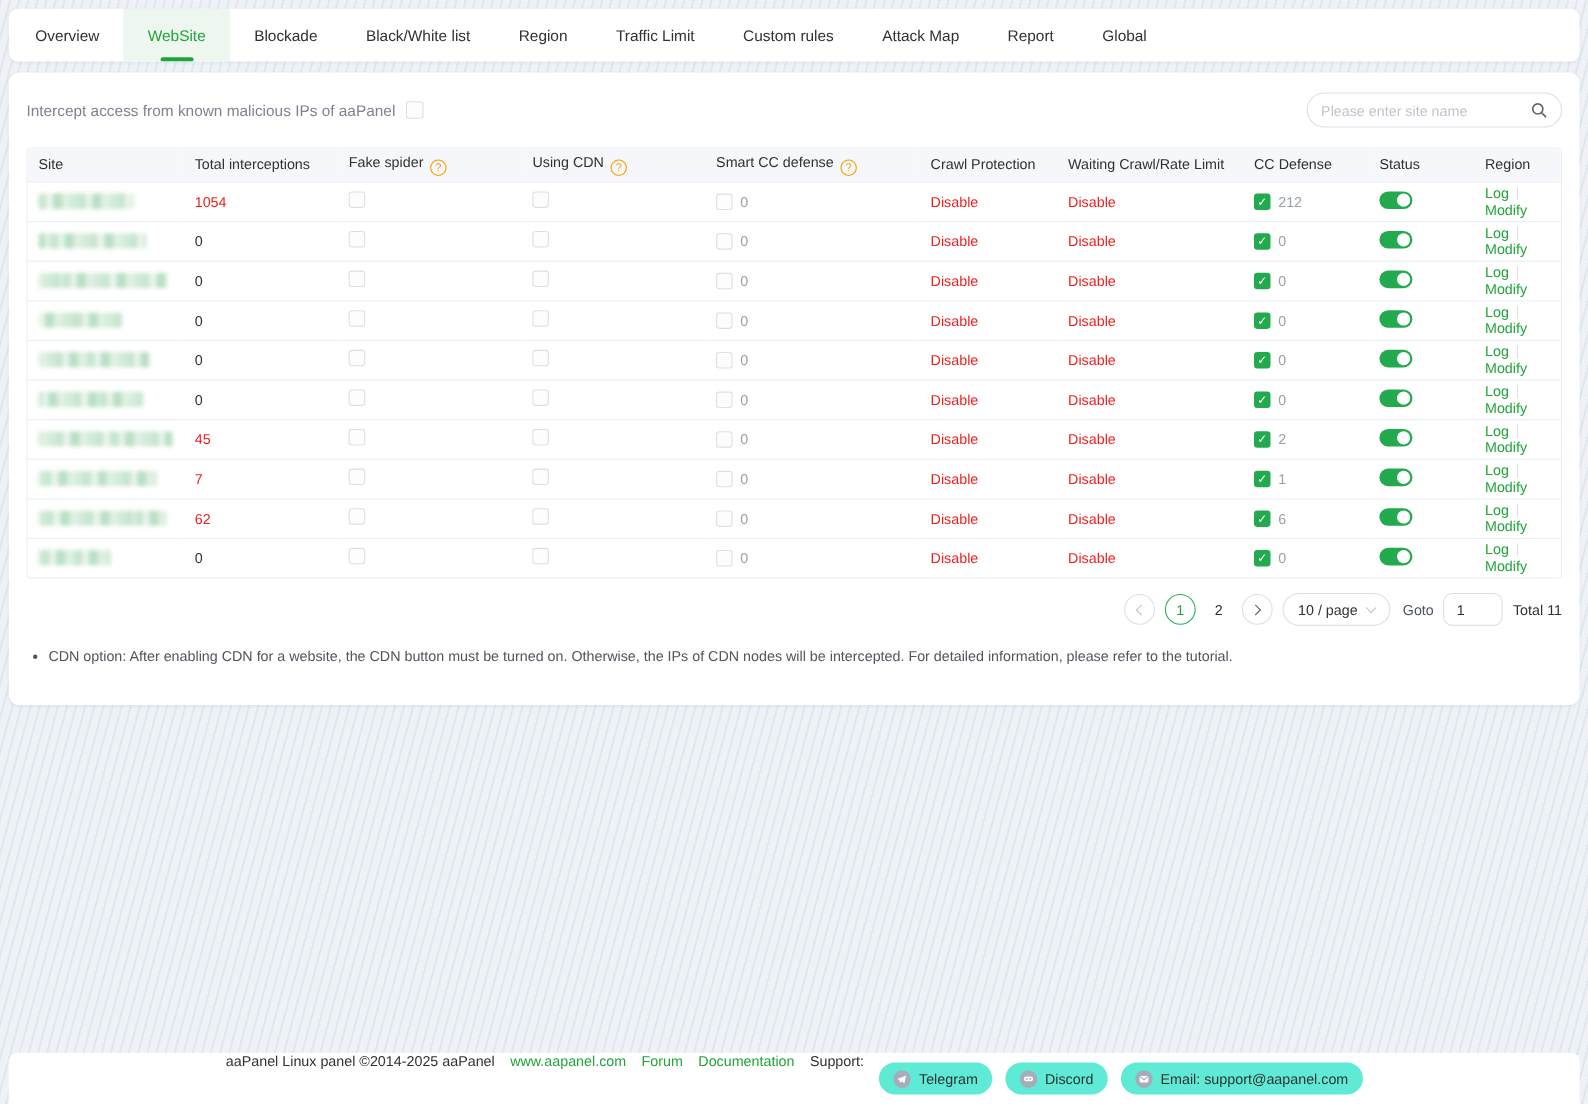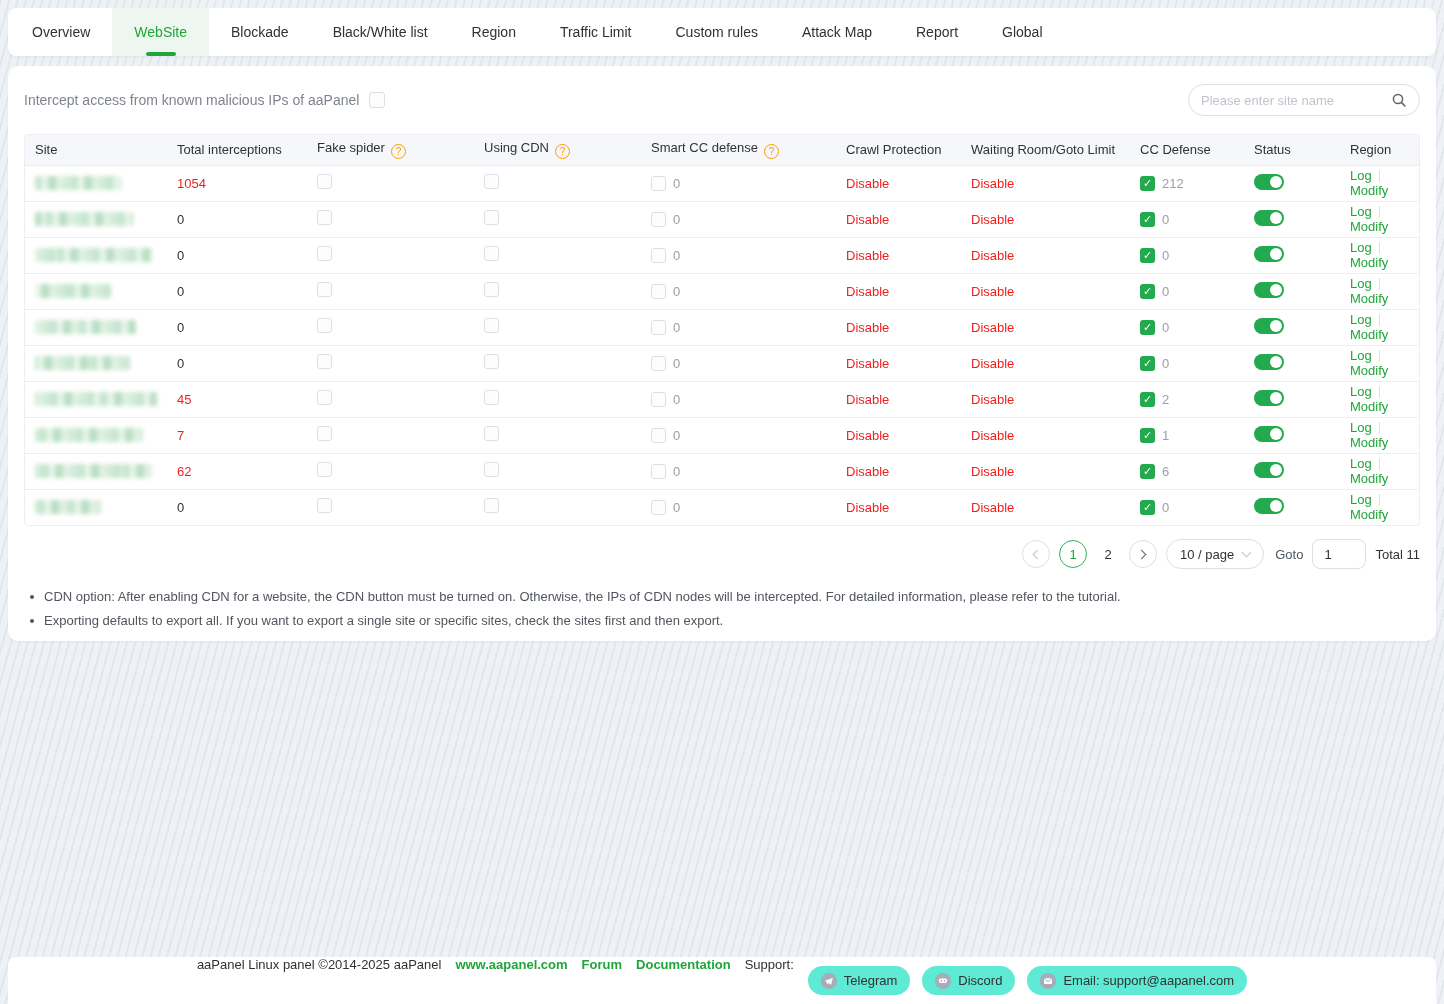--- a/index.html
+++ b/index.html
@@ -67,21 +67,21 @@
   .goto-label { color:#4d5560; margin-left:2px; }
   .goto-input { width:54px; height:30px; border:1px solid #dcdfe6; border-radius:8px; padding:0 11px; font-size:13px; color:#303133; outline:none; font-family:inherit; }
   .ptotal { margin-left:0; color:#303133; }
 
   .notes { margin:16px 16px 0 22px; list-style:none; }
   .notes li { position:relative; padding-left:14px; font-size:13px; color:#50555e; line-height:24px; }
   .notes li::before { content:""; position:absolute; left:0; top:10px; width:4px; height:4px; border-radius:50%; background:#50555e; }
 
   .footer { position:absolute; left:8px; top:957px; width:1428px; height:47px; background:#fff; border-radius:8px 8px 0 0;
             display:flex; justify-content:center; gap:14px; font-size:13px; color:#303133; }
-  .glink { color:#20a53a; cursor:pointer;font-weight:bold; }
+  .glink { color:#20a53a; cursor:pointer; }
   .support-group { display:flex; align-items:center; gap:12px; }
   .pill { display:flex; align-items:center; gap:7px; background:#5eead4; border-radius:15px; height:29px; padding:0 13px; cursor:pointer; color:#303133; }
   .picon { width:16px; height:16px; flex:none; display:block; }
 </style>
 </head>
 <body>
 
 <div class="tabbar">
     <div class="tab">
       <span>Overview</span>
@@ -146,21 +146,21 @@
           <col class="c10">
       </colgroup>
       <thead>
           <tr>
             <th><span>Site</span></th>
             <th><span>Total interceptions</span></th>
             <th><span>Fake spider</span><span class="help">?</span></th>
             <th><span>Using CDN</span><span class="help">?</span></th>
             <th><span>Smart CC defense</span><span class="help">?</span></th>
             <th><span>Crawl Protection</span></th>
-            <th><span>Waiting Room/Goto Limit</span></th>
+            <th><span>Waiting Crawl/Rate Limit</span></th>
             <th><span>CC Defense</span></th>
             <th><span>Status</span></th>
             <th><span>Region</span></th>
           </tr>
         </thead>
       <tbody>
           <tr>
             <td>
               <div class="blur" style="width: 86px; background-position: 0px 0px;"></div>
             </td>
@@ -417,21 +417,20 @@
       <span>10 / page</span>
       <span class="chev down"></span>
     </div>
     <span class="goto-label">Goto</span>
     <input class="goto-input" value="1" style="">
     <span class="ptotal">Total 11</span>
   </div>
 
   <ul class="notes">
       <li>CDN option: After enabling CDN for a website, the CDN button must be turned on. Otherwise, the IPs of CDN nodes will be intercepted. For detailed information, please refer to the tutorial.</li>
-      <li>Exporting defaults to export all. If you want to export a single site or specific sites, check the sites first and then export.</li>
     </ul>
 </div>
 
 <div class="footer">
   <span>aaPanel Linux panel ©2014-2025 aaPanel</span>
   <span class="glink">www.aapanel.com</span>
   <span class="glink">Forum</span>
   <span class="glink">Documentation</span>
   <span>Support:</span>
   <span class="support-group">

